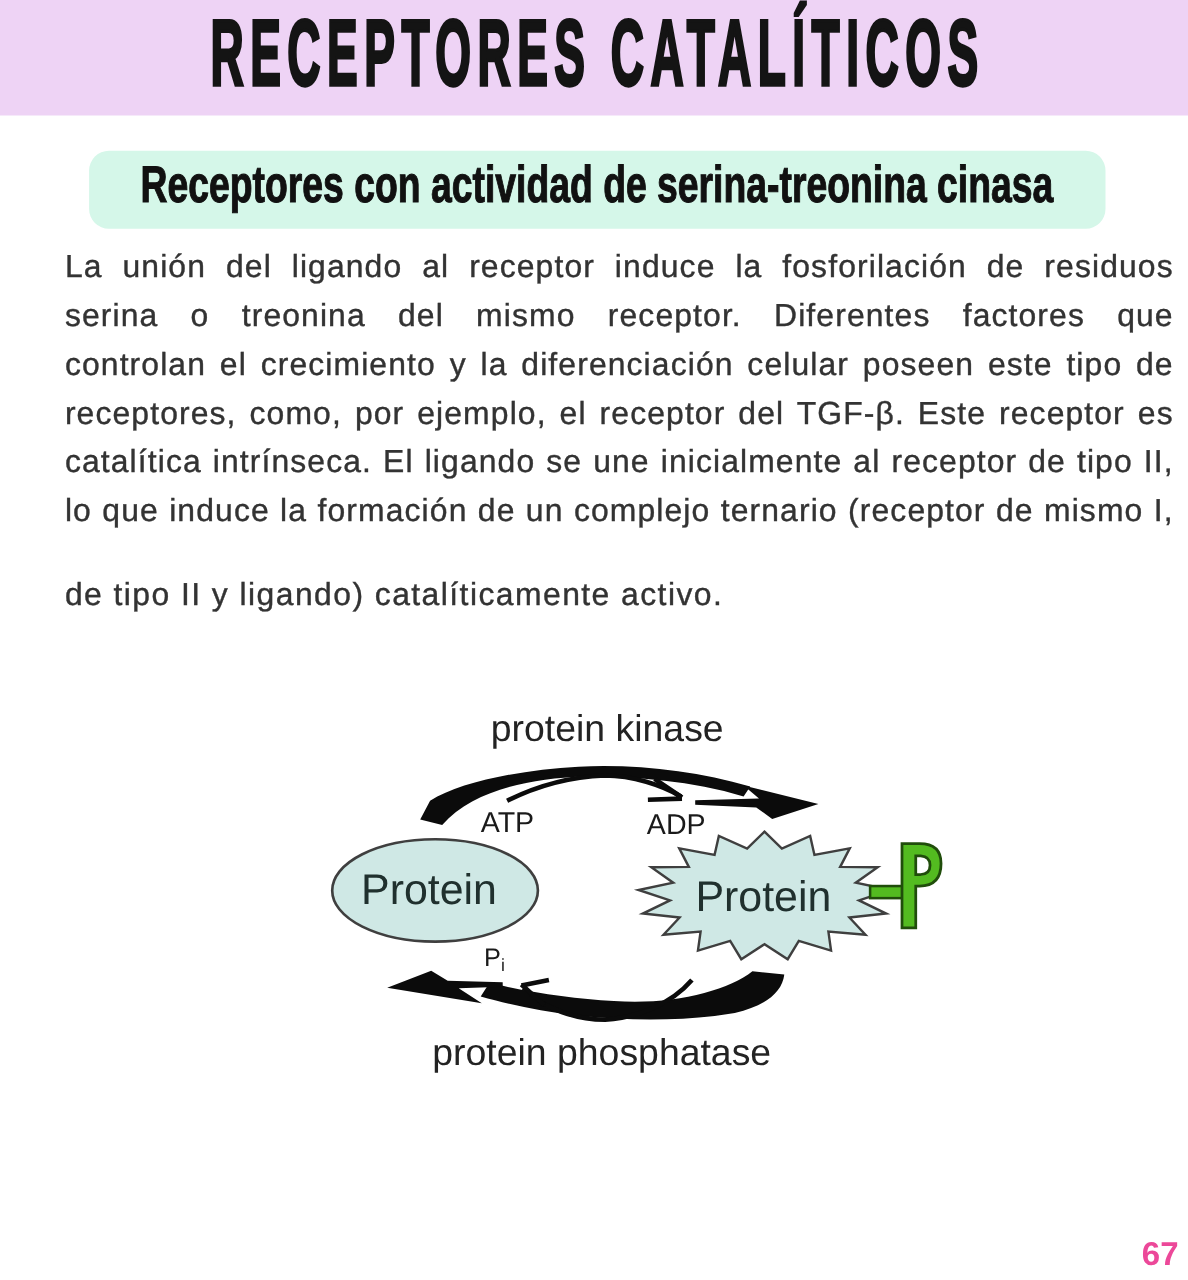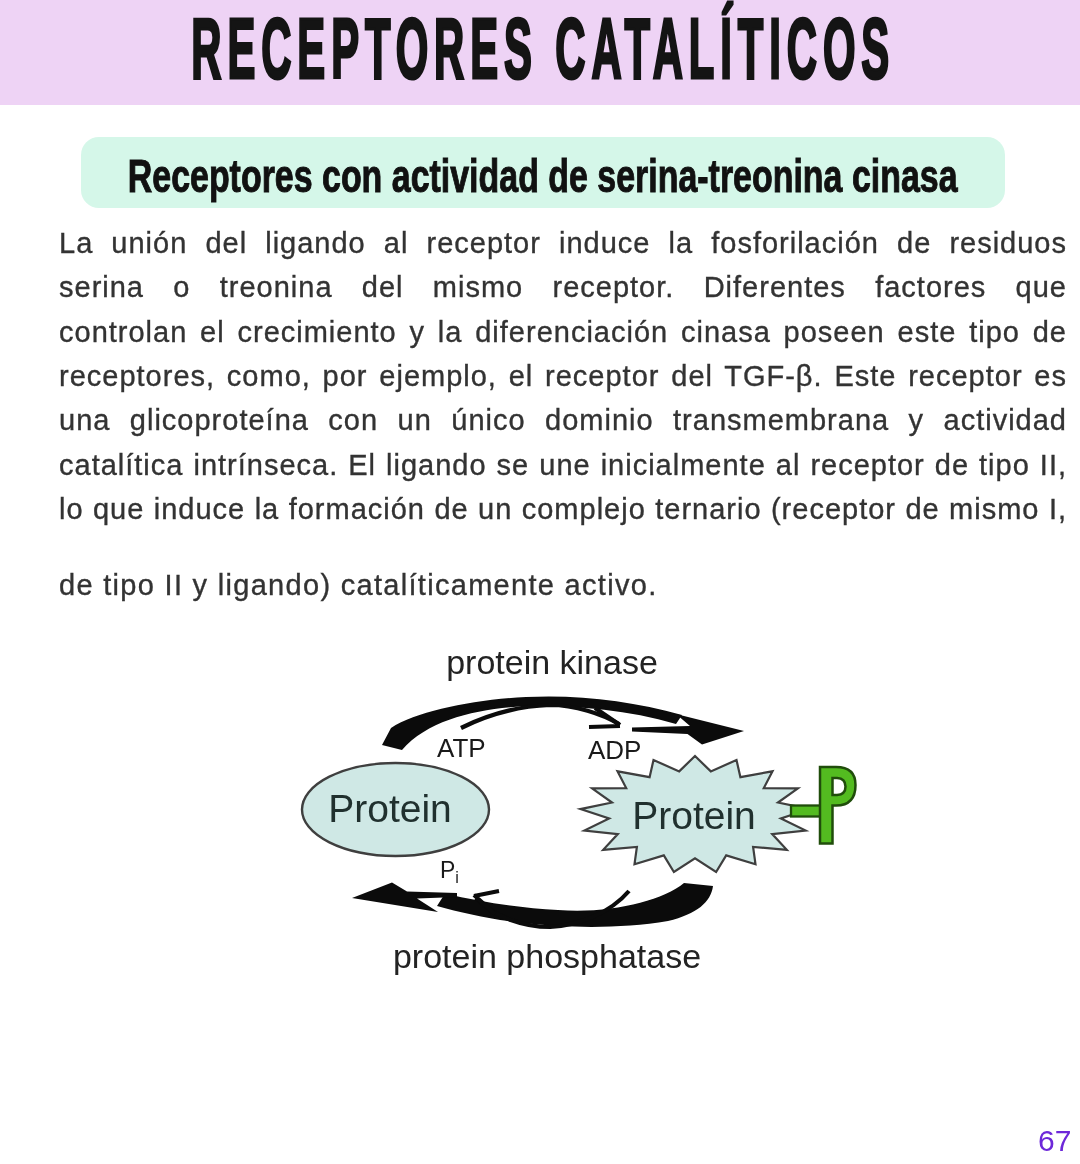--- a/index.html
+++ b/index.html
@@ -8,47 +8,46 @@
   .banner{position:absolute;left:0;top:0;width:1080px;height:105px;background:#eed3f5;}
   .title{position:absolute;left:0;top:0;width:1080px;height:105px;
          display:flex;align-items:flex-start;justify-content:center;}
   .title span{display:inline-block;font-weight:bold;font-size:85px;color:#141414;
          letter-spacing:12px;-webkit-text-stroke:3.2px #141414;
          transform:scaleX(0.492);transform-origin:center center;
          white-space:nowrap;margin-left:6px;}
   .pill{position:absolute;left:81px;top:137px;width:924px;height:71px;
         background:#d5f7e9;border-radius:18px;}
   .pilltext{position:absolute;left:81px;top:132.3px;width:924px;height:71px;
-        display:flex;align-items:flex-end;justify-content:center;}
+        display:flex;align-items:center;justify-content:center;}
   .pilltext span{display:inline-block;font-weight:bold;font-size:47px;color:#111;
         -webkit-text-stroke:1px #111;
         transform:scaleX(0.722);transform-origin:center center;white-space:nowrap;}
   .para{position:absolute;left:59px;top:221.2px;width:1008px;
         font-size:29px;letter-spacing:1.0px;line-height:44.3px;color:#333333;-webkit-text-stroke:0.35px #333333;}
   .para div{text-align:justify;text-align-last:justify;white-space:nowrap;height:44.3px;}
   .para div.last{text-align-last:left;letter-spacing:1.3px;margin-top:32px;}
   .pageno{position:absolute;left:1038px;top:1126.3px;font-size:30px;line-height:30px;
-          font-weight:normal;color:#6d28d9;}
+          font-weight:bold;color:#ec4899;}
 </style>
 </head>
 <body>
   <div class="banner"></div>
   <div class="title">
     <span>RECEPTORES CATALÍTICOS</span>
   </div>
   <div class="pill"></div>
   <div class="pilltext">
     <span>Receptores con actividad de serina-treonina cinasa</span>
   </div>
   <div class="para">
     <div>La unión del ligando al receptor induce la fosforilación de residuos</div>
     <div>serina o treonina del mismo receptor. Diferentes factores que</div>
-    <div>controlan el crecimiento y la diferenciación cinasa poseen este tipo de</div>
+    <div>controlan el crecimiento y la diferenciación celular poseen este tipo de</div>
     <div>receptores, como, por ejemplo, el receptor del TGF-β. Este receptor es</div>
-    <div>una glicoproteína con un único dominio transmembrana y actividad</div>
     <div>catalítica intrínseca. El ligando se une inicialmente al receptor de tipo II,</div>
     <div>lo que induce la formación de un complejo ternario (receptor de mismo I,</div>
     <div class="last">de tipo II y ligando) catalíticamente activo.</div>
   </div>
   <svg class="diag" style="position:absolute;left:280px;top:630px;" width="600" height="360" viewBox="0 0 600 360">
     <text x="272" y="44" font-size="34" fill="#232323" text-anchor="middle">protein kinase</text>
 
     <path d="M102,115 L111,98 C138,81 192,70 246,67 C300,64.5 352,71 402,85
              L396,94 C349,80 300,76 250,76 C202,78 150,88 122,120 Z" fill="#0b0b0b"></path>
 

